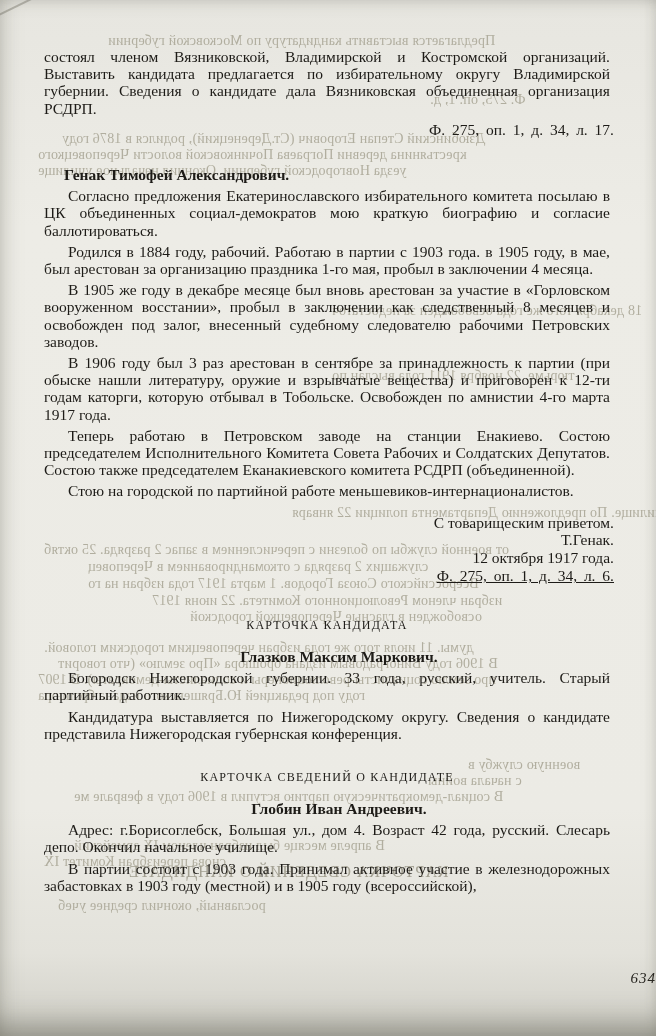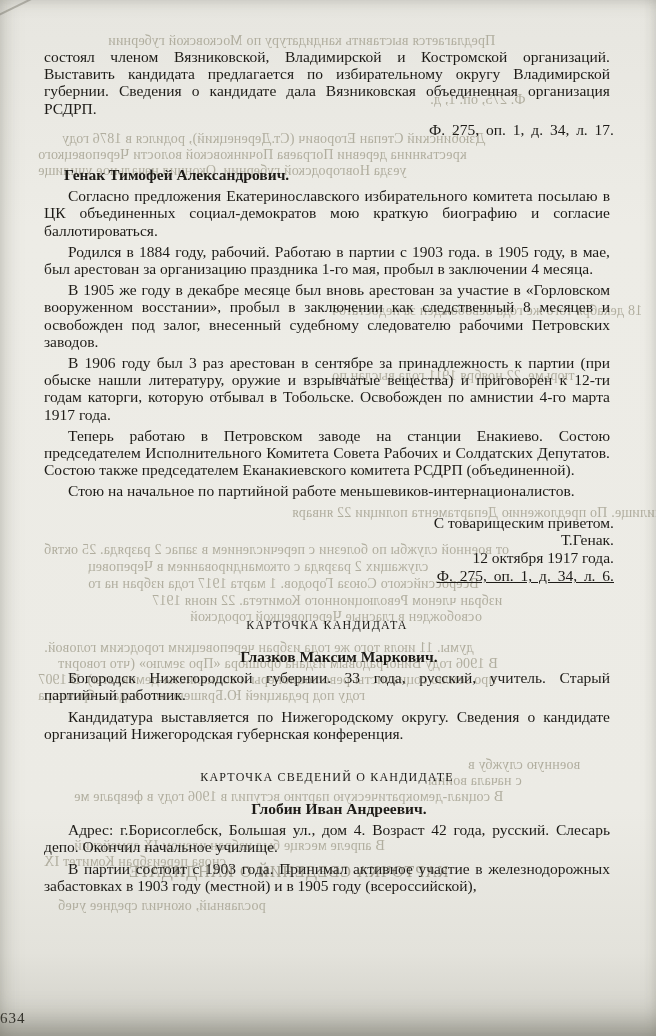--- a/index.html
+++ b/index.html
@@ -58,22 +58,22 @@
   .mt-card-name{margin-top:13px;text-align:center;}
   .archive-ref{margin:3px 0 0;text-align:right;word-spacing:3px;}
   .closing{margin-top:14px;text-align:right;line-height:17.6px;}
   .closing .archive-ref{margin-top:1px;text-decoration:underline;}
   .center-heading{
     margin:30px 0 0;text-align:center;font-size:12px;
     letter-spacing:1.2px;font-weight:normal;line-height:20px;
   }
   .center-heading.two-line{margin-top:25px;}
   .page-number{
-    position:absolute;z-index:3;left:0;right:0;top:1010px;
-    text-align:left;font-size:15px;letter-spacing:1px;color:#26241f;
+    position:absolute;z-index:3;left:0;right:0;top:970px;
+    text-align:right;font-size:15px;letter-spacing:1px;color:#26241f;font-style:italic;
   }
 </style>
 </head>
 <body>
 
 <div class="page">
 
   <div class="corner-mark"></div>
 
   <div class="bt bt0">Предлагается выставить кандидатуру по Московской губернии</div>
@@ -105,33 +105,33 @@
 
     <p class="para no-indent">состоял членом Вязниковской, Владимирской и Костромской организаций. Выставить кандидата предлагается по избирательному округу Владимирской губернии. Сведения о кандидате дала Вязниковская объединенная организация РСДРП.</p>
     <p class="archive-ref">Ф. 275, оп. 1, д. 34, л. 17.</p>
 
     <p class="name-heading mt-genak">Генак Тимофей Александрович.</p>
     <p class="para">Согласно предложения Екатеринославского избирательного комитета посылаю в ЦК объединенных социал-демократов мою краткую биографию и согласие баллотироваться.</p>
     <p class="para">Родился в 1884 году, рабочий. Работаю в партии с 1903 года. в 1905 году, в мае, был арестован за организацию праздника 1-го мая, пробыл в заключении 4 месяца.</p>
     <p class="para">В 1905 же году в декабре месяце был вновь арестован за участие в «Горловском вооруженном восстании», пробыл в заключении как следственный 8 месяцев и освобожден под залог, внесенный судебному следователю рабочими Петровских заводов.</p>
     <p class="para">В 1906 году был 3 раз арестован в сентябре за принадлежность к партии (при обыске нашли литературу, оружие и взрывчатые вещества) и приговорен к 12-ти годам каторги, которую отбывал в Тобольске. Освобожден по амнистии 4-го марта 1917 года.</p>
     <p class="para">Теперь работаю в Петровском заводе на станции Енакиево. Состою председателем Исполнительного Комитета Совета Рабочих и Солдатских Депутатов. Состою также председателем Еканакиевского комитета РСДРП (объединенной).</p>
-    <p class="para">Стою на начальное по партийной работе меньшевиков-интернационалистов.</p>
+    <p class="para">Стою на городской по партийной работе меньшевиков-интернационалистов.</p>
 
     <div class="closing">
       <div>С товарищеским приветом.</div>
       <div>Т.Генак.</div>
       <div>12 октября 1917 года.</div>
       <p class="archive-ref">Ф. 275, оп. 1, д. 34, л. 6.</p>
     </div>
 
     <h2 class="center-heading">КАРТОЧКА КАНДИДАТА</h2>
     <p class="name-heading mt-card-name">Глазков Максим Маркович.</p>
     <p class="para">Богородск Нижегородской губернии. 33 года, русский, учитель. Старый партийный работник.</p>
-    <p class="para">Кандидатура выставляется по Нижегородскому округу. Сведения о кандидате организаций Нижегородская губернская конференция.</p>
+    <p class="para">Кандидатура выставляется по Нижегородскому округу. Сведения о кандидате представила Нижегородская губернская конференция.</p>
 
     <h2 class="center-heading two-line">
       <div>КАРТОЧКА СВЕДЕНИЙ О КАНДИДАТЕ</div>
     </h2>
     <p class="name-heading mt-card-name">Глобин Иван Андреевич.</p>
     <p class="para">Адрес: г.Борисоглебск, Большая ул., дом 4. Возраст 42 года, русский. Слесарь депо. Окончил начальное училище.</p>
     <p class="para">В партии состоит с 1903 года. Принимал активное участие в железнодорожных забастовках в 1903 году (местной) и в 1905 году (всероссийской),</p>
 
   </div>
 

